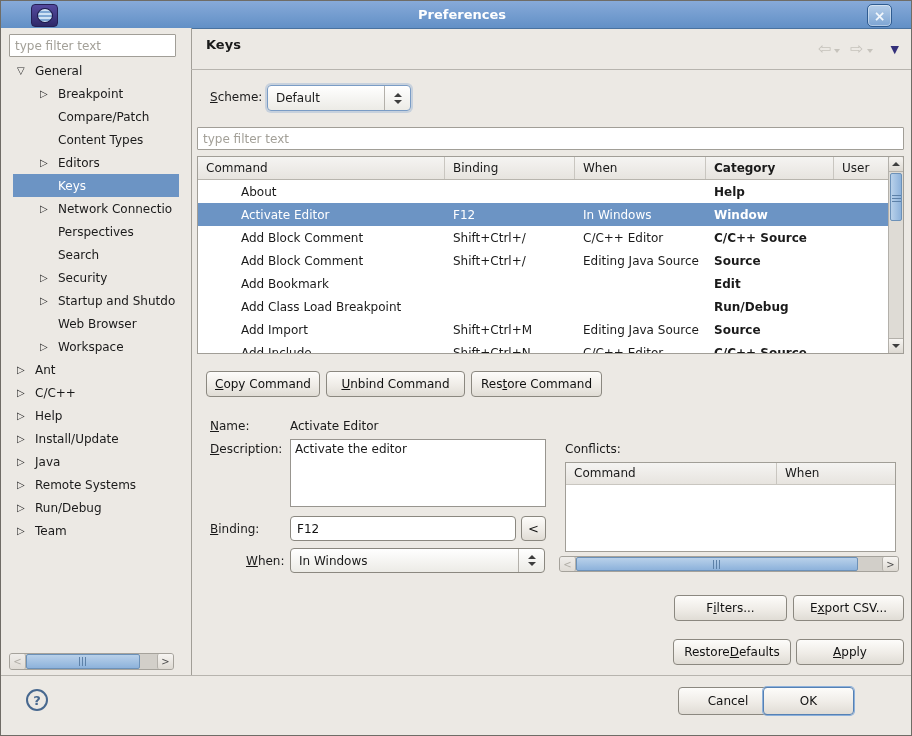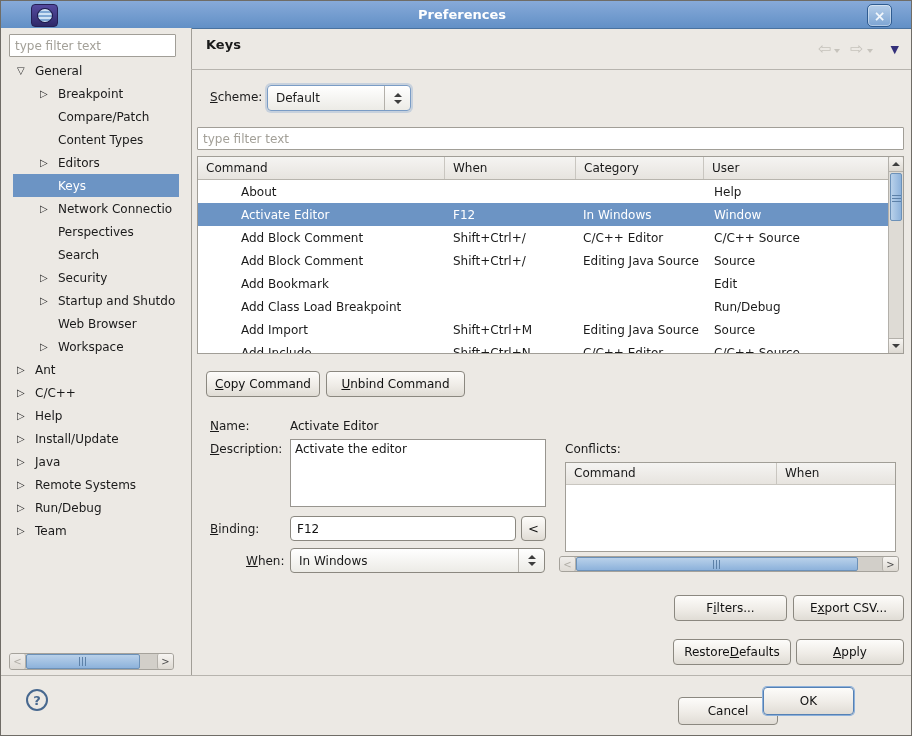--- a/index.html
+++ b/index.html
@@ -93,21 +93,21 @@
   .keys-table{position:absolute;left:6px;top:128px;width:707px;height:198px;
     background:#fff;border:1px solid #a19e97;box-sizing:border-box;overflow:hidden;}
   .t-header{position:absolute;left:0;top:0;right:15px;height:23px;
     background:linear-gradient(#f5f4f2,#e7e4df);border-bottom:1px solid #b8b5ae;
     display:flex;box-sizing:border-box;}
   .hc{box-sizing:border-box;padding:4px 0 0 8px;border-right:1px solid #c9c6c0;
     overflow:hidden;white-space:nowrap;}
   .col-command{width:247px;}
   .col-binding{width:130px;}
   .col-when{width:131px;}
-  .col-category{width:128px;}
+  .col-category{width:128px;font-weight:bold;}
   .col-user{width:54px;border-right:none;flex:1;}
   .t-body{position:absolute;left:0;top:23px;right:15px;bottom:0;overflow:hidden;}
   .t-row{height:23px;display:flex;align-items:center;}
   .t-row .c{box-sizing:border-box;padding-left:8px;overflow:hidden;white-space:nowrap;}
   .t-row .col-command{padding-left:43px;}
   .t-row.selected{background:var(--sel,#6c94c4);color:#fff;}
 
   .vscroll{position:absolute;right:0;top:0;bottom:0;width:15px;background:#dedbd5;
     border-left:1px solid #b3b0aa;display:flex;flex-direction:column;box-sizing:border-box;}
   .vstep{height:14px;background:linear-gradient(#f7f5f2,#ddd9d2);
@@ -160,21 +160,21 @@
   .b-export{left:602px;top:567px;width:111px;height:26px;}
   .b-restoredef{left:482px;top:611px;width:118px;height:26px;}
   .b-apply{left:605px;top:611px;width:108px;height:26px;}
 
   
   .footer{position:absolute;left:0;right:0;bottom:0;height:59px;
     border-top:1px solid #b7b4ae;background:#ece9e4;}
   .help{position:absolute;left:25px;top:13px;width:22px;height:22px;box-sizing:border-box;
     border:2px solid #47688f;border-radius:50%;color:#47688f;font-weight:bold;font-size:13px;
     display:flex;align-items:center;justify-content:center;}
-  .b-cancel{left:677px;top:21px;width:100px;height:28px;}
+  .b-cancel{left:677px;top:11px;width:100px;height:28px;}
   .b-ok{left:762px;top:11px;width:91px;height:28px;
     border-color:#5581b5;box-shadow:0 0 0 1px #8cb0da;}
 </style>
 </head>
 <body>
 
 <div id="window">
 
   <div class="titlebar">
     <div class="app-icon">
@@ -305,20 +305,21 @@
           <i class="tri-up"></i>
           <i class="tri-down"></i>
         </span>
     </div>
 
     <input class="filter-input main-filter" placeholder="type filter text" style="">
 
     <div class="keys-table">
       <div class="t-header">
         <span class="hc col-command">Command</span>
+        <span class="hc col-binding">Binding</span>
         <span class="hc col-when">When</span>
         <span class="hc col-category">Category</span>
         <span class="hc col-user">User</span>
       </div>
       <div class="t-body">
           <div class="t-row">
     <span class="c col-command">About</span>
     <span class="c col-binding"></span>
     <span class="c col-when"></span>
     <span class="c col-category">Help</span>
@@ -383,20 +384,21 @@
           </div>
         <div class="vtrack-gap"></div>
         <div class="vstep bottom">
             <i class="tri-down"></i>
           </div>
       </div>
     </div>
 
     <button class="btn b-copy"><span class="ul">C</span>opy Command</button>
     <button class="btn b-unbind"><span class="ul">U</span>nbind Command</button>
+    <button class="btn b-restorecmd">Res<span class="ul">t</span>ore Command</button>
 
     <span class="lbl name-lbl"><span class="ul">N</span>ame:</span>
     <span class="name-val">Activate Editor</span>
 
     <span class="lbl desc-lbl"><span class="ul">D</span>escription:</span>
     <textarea class="desc-area" style="">Activate the editor</textarea>
 
     <span class="lbl conflicts-lbl">Conf<span class="ul">l</span>icts:</span>
     <div class="conflicts-table">
       <div class="c-header">

